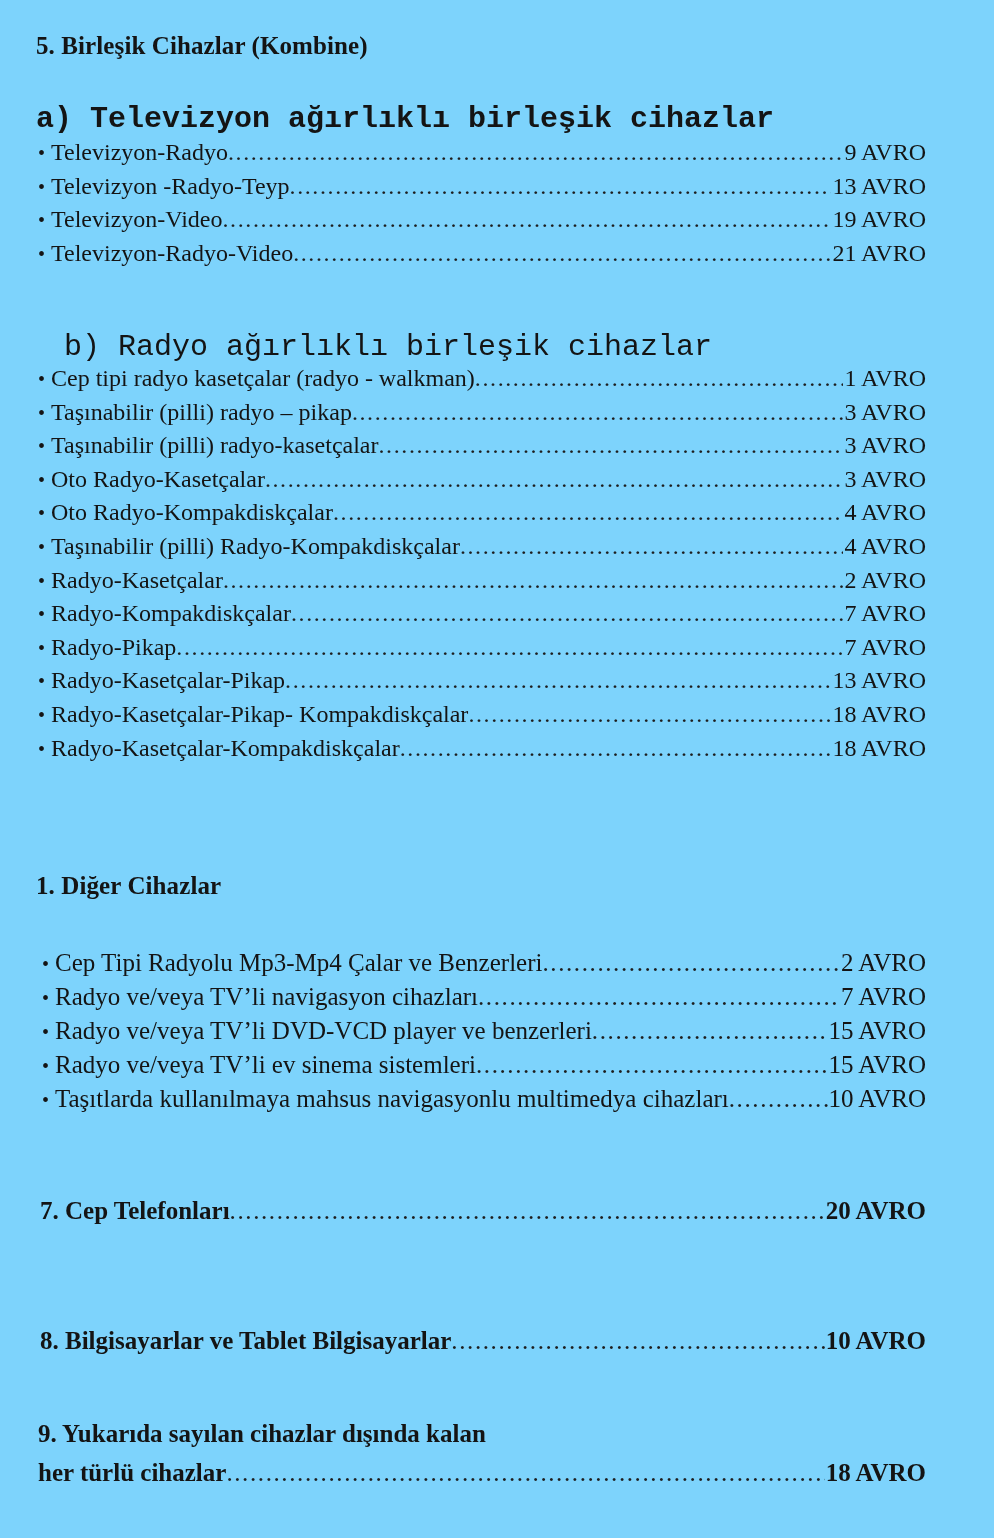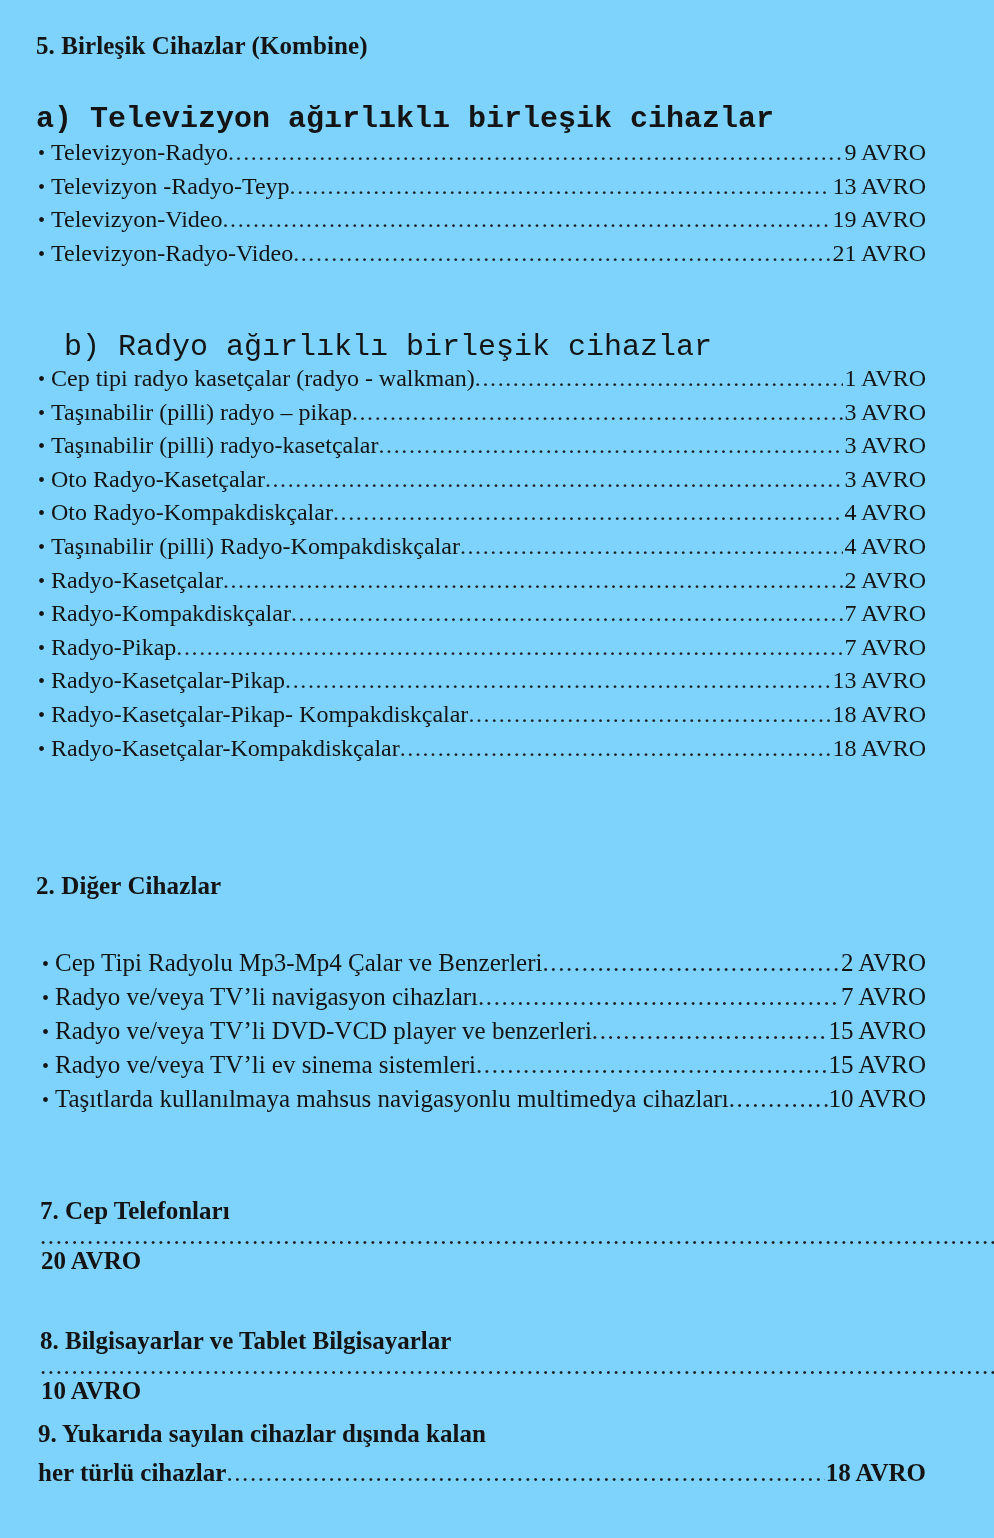--- a/index.html
+++ b/index.html
@@ -99,21 +99,21 @@
   #blk-s6-title   { left: 36px;  top: 872px; }
   #list-6         { left: 42px;  top: 950px; width: 884px; }
   #row-s7         { left: 40px;  top: 1198px; width: 886px; }
   #row-s8         { left: 40px;  top: 1308px; width: 886px; margin-top: 20px; }
   #blk-s9         { left: 38px;  top: 1420px; width: 888px; }
 
   #list-a .row, #list-b .row { margin-bottom: 9.6px; }
   #list-6 .row { margin-bottom: 9px; font-size: 25px; }
   #list-6 .row .leader::after { font-size: 25px; }
 
-  #row-s7, #row-s8 { font-size: 25px; flex-direction: column; }
+  #row-s7, #row-s8 { font-size: 25px; }
   #row-s7 .leader::after, #row-s8 .leader::after { font-size: 25px; }
 
   #blk-s9 .nine-line1 {
     font-weight: bold;
     font-size: 25px;
     white-space: nowrap;
     margin-bottom: 12px;
   }
   #blk-s9 .row { font-size: 25px; }
   #blk-s9 .row .leader::after { font-size: 25px; }
@@ -242,21 +242,21 @@
 
     <div class="row">
       <span class="bullet">•</span>
       <span class="label">Radyo-Kasetçalar-Kompakdiskçalar</span>
       <span class="leader"></span>
       <span class="price">18 AVRO</span>
     </div>
 
   </div>
 
-  <div class="blk section-title" id="blk-s6-title">2. Diğer Cihazlar</div>
+  <div class="blk section-title" id="blk-s6-title">1. Diğer Cihazlar</div>
 
   <div class="blk" id="list-6">
 
     <div class="row">
       <span class="bullet">•</span>
       <span class="label">Cep Tipi Radyolu Mp3-Mp4 Çalar ve Benzerleri</span>
       <span class="leader"></span>
       <span class="price">2 AVRO</span>
     </div>
 

